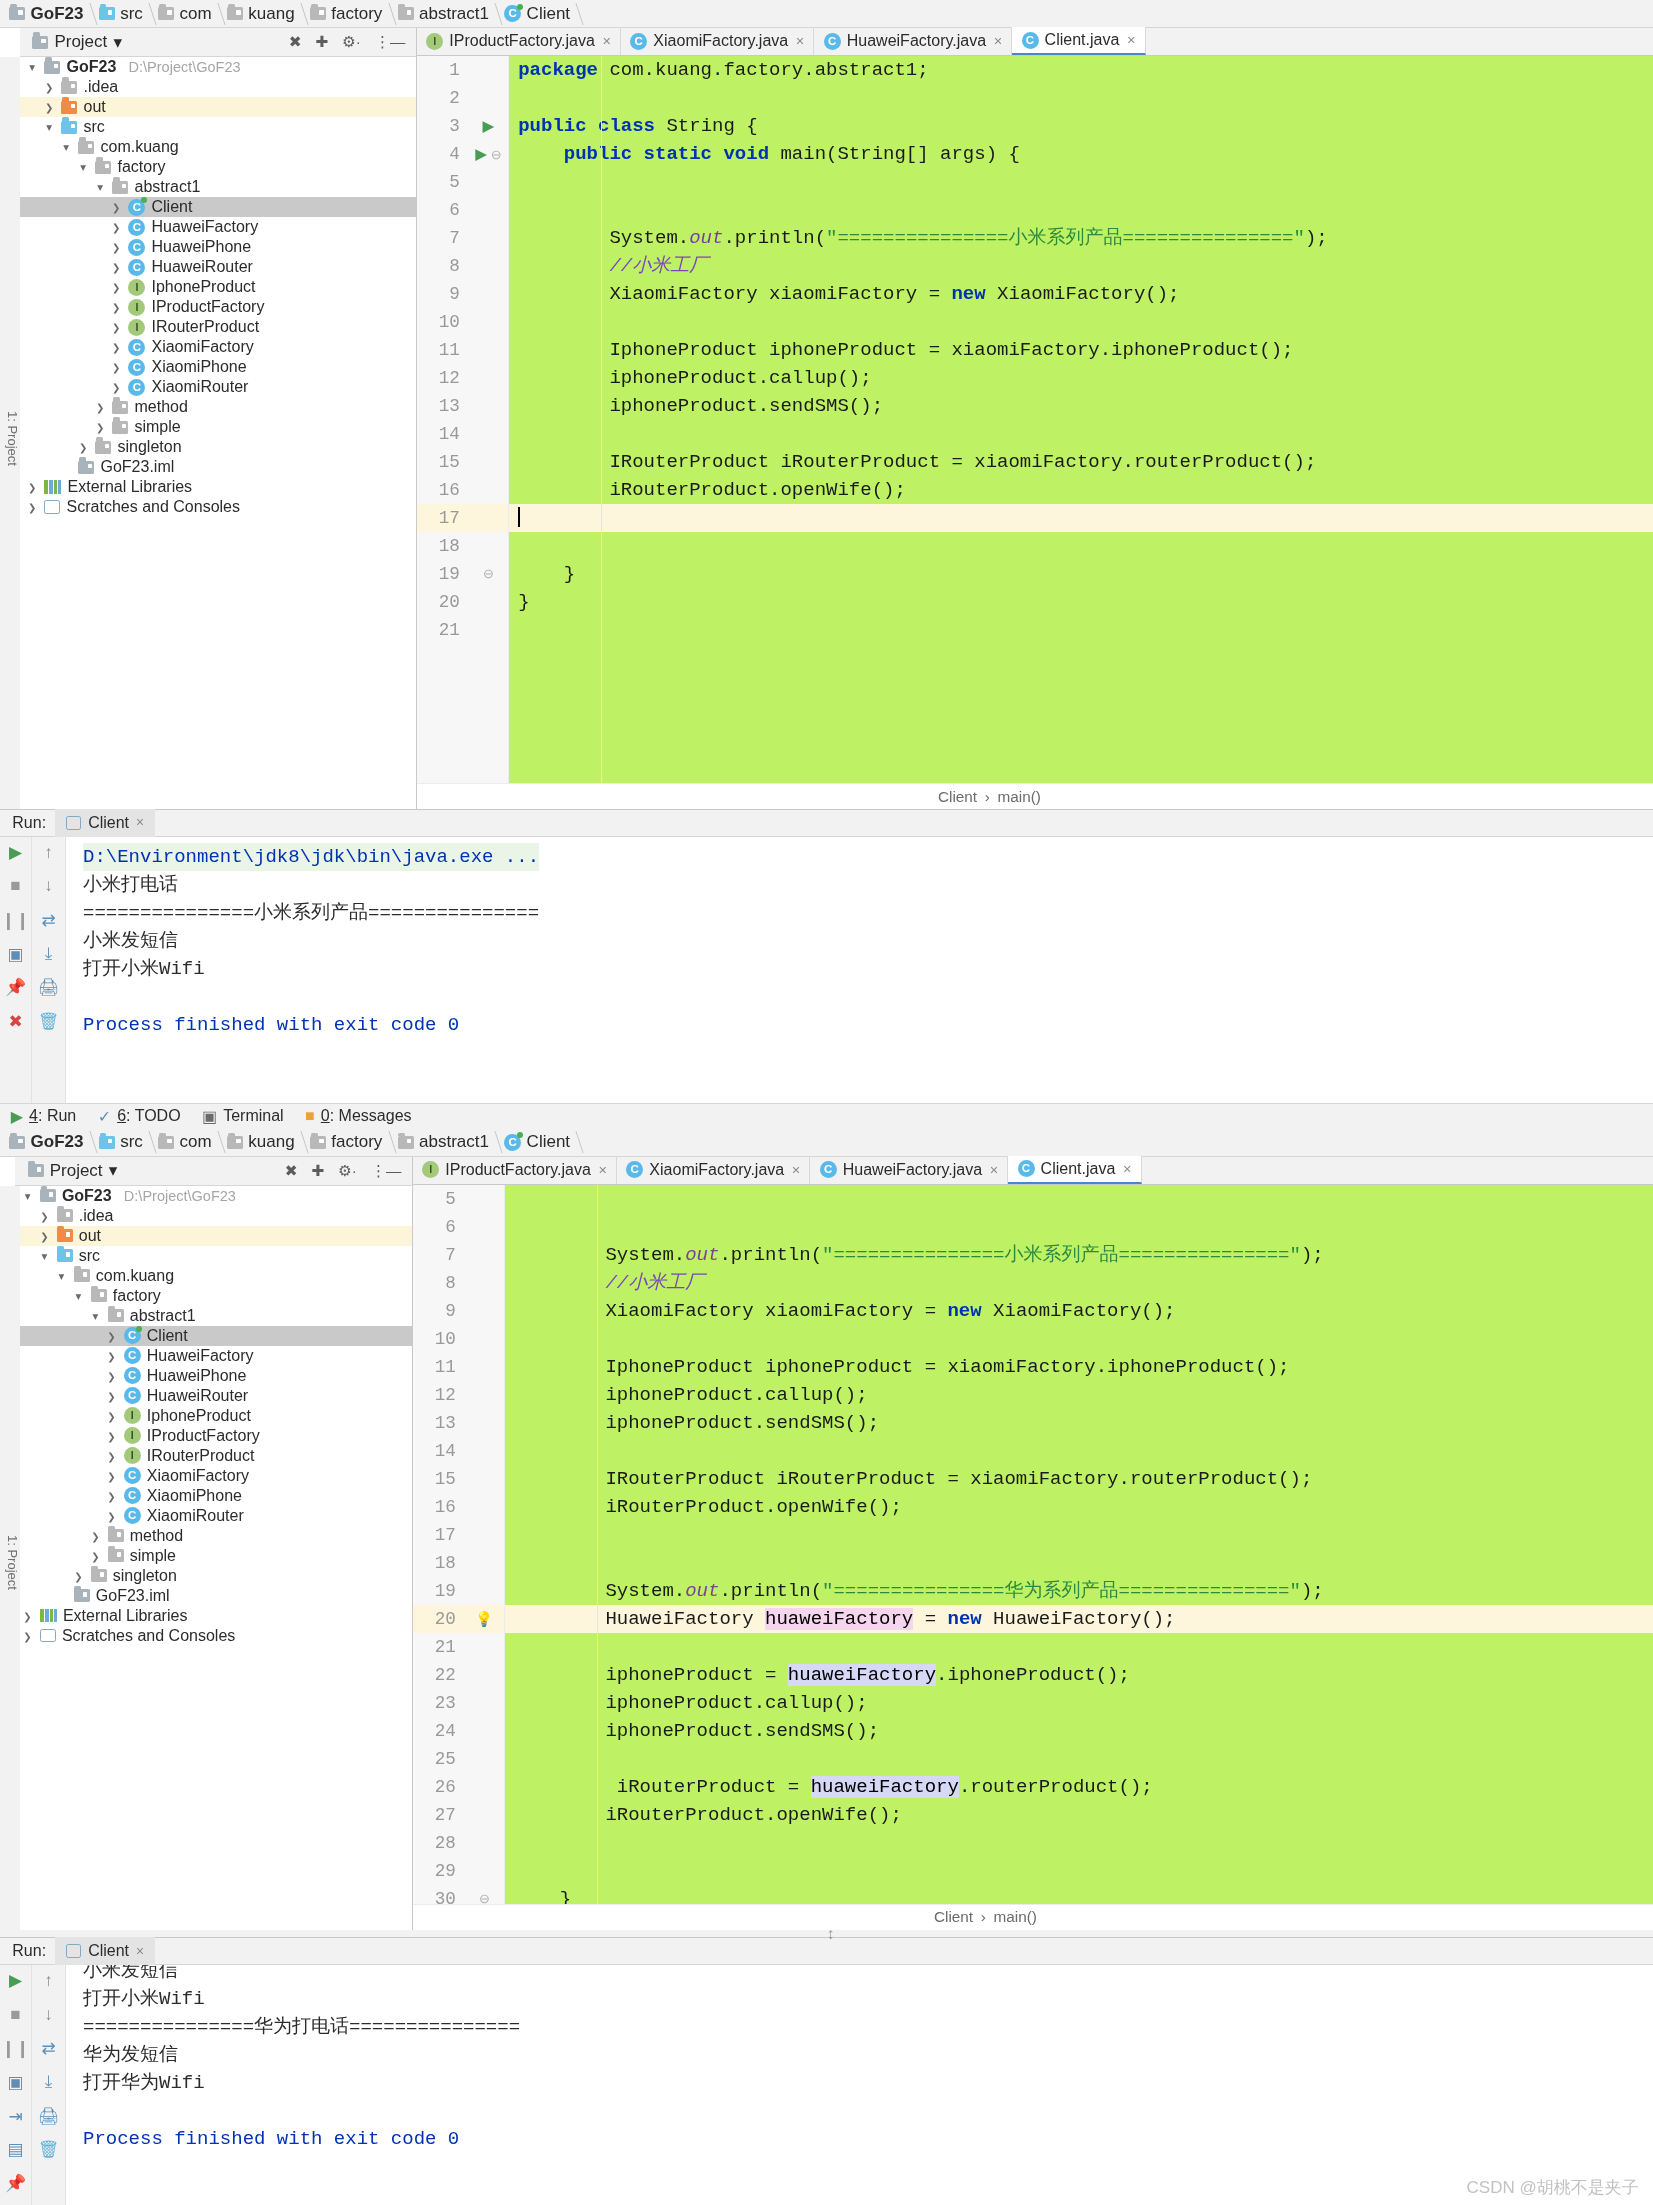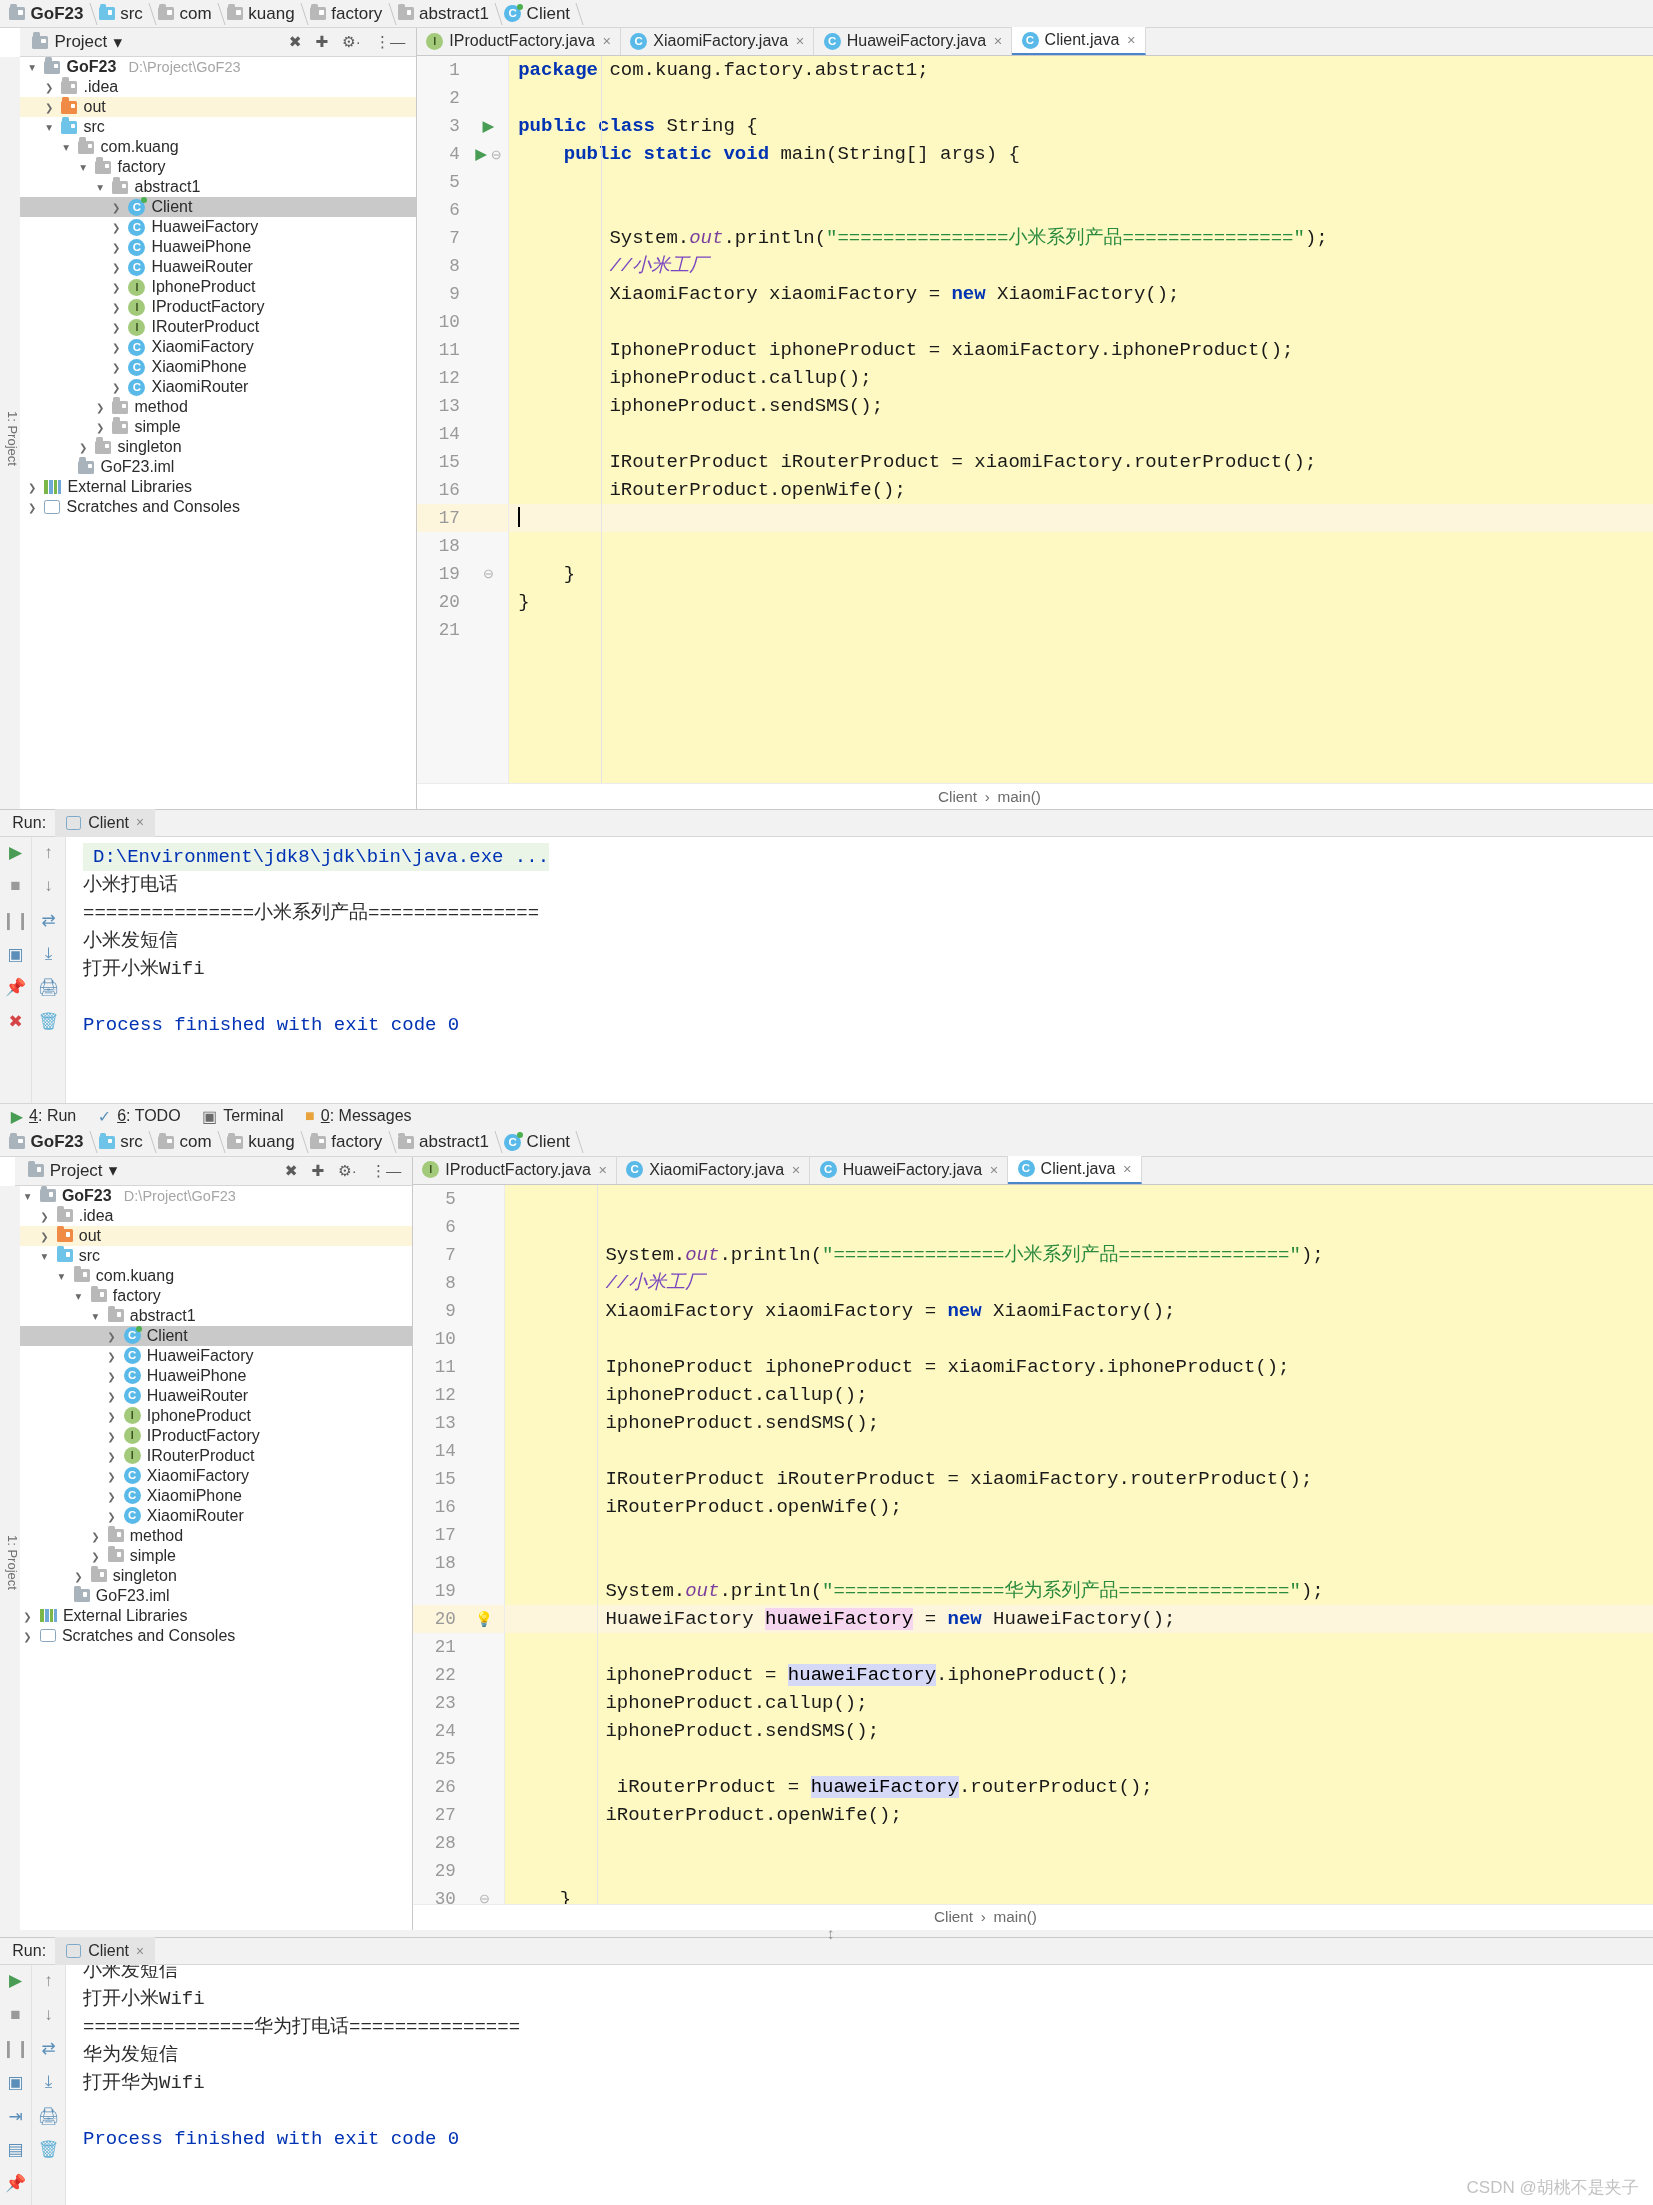--- a/index.html
+++ b/index.html
@@ -80,21 +80,21 @@
   .gutter .ln{ height:28px; line-height:28px; padding-right:9.2px; position:relative;}
   .gutter .ln.cur{ background:#fdf6dd; }
   .icons-col{ width:40px; flex:0 0 40px; background:#f7f7f7; border-right:0.8px solid #ececec;}
   .icons-col .ln{ height:28px; line-height:28px; text-align:center; font-size:13.8px; }
   .icons-col .ln.cur{ background:#fdf6dd; }
   .runmark{ color:#499c54; font-size:15.3px; }
   .fold{ color:#b0b0b0; font-size:13px; }
   .bulb{ color:#f5c147; font-size:14.5px; }
 
   .code{ flex:1; position:relative; font-family:"Liberation Mono", monospace;
-         font-size:19px; background:#fef9c3;}
+         font-size:19px; background:#bef264;}
   .code .ln{ height:28px; line-height:28px; white-space:pre; padding-left:9.2px;}
   .code .ln.cur{ background:#fdf6dd; }
   .kw{ color:#0033b3; font-weight:bold;}
   .str{ color:#2a8a3e;}
   .cmt{ color:#7a46bf; font-style:italic;}
   .fld{ color:#7a3e9d; font-style:italic;}
   .id{ color:#1a1a1a;}
   .hlv{ background:#d6d9f5; }
   .hlp{ background:#f5d6ee; }
   .caret{ display:inline-block;width:1.5px;height:20px;background:#000;vertical-align:-3.8px;}
@@ -118,21 +118,21 @@
   .cons-toolbar{ width:32px; flex:0 0 32px; background:#f2f2f2; padding-top:6.1px;
                  display:flex;flex-direction:column;align-items:center;gap:13.8px;
                  border-right:0.8px solid #e2e2e2;}
   .cons-toolbar2{ width:34px; flex:0 0 34px; background:#f2f2f2; padding-top:6.1px;
                  display:flex;flex-direction:column;align-items:center;gap:13.8px;
                  border-right:0.8px solid #e2e2e2;}
   .tbtn{ width:20px;height:20px;display:flex;align-items:center;justify-content:center;font-size:17px;}
   .console{ flex:1; padding:6.1px 0 0 17px; font-family:"Liberation Mono", monospace;
             font-size:19px; color:#2b2b2b; }
   .console .line{ height:28px; line-height:28px; white-space:pre; }
-  .console .cmd{ background:#eaf5e8; color:#0033b3; display:inline-block;padding-left:10px;}
+  .console .cmd{ background:#eaf5e8; color:#0033b3; display:inline-block;}
   .console .fin{ color:#0033b3; }
 
   
   .statusbar{ display:flex;align-items:center;height:26px;background:#f2f2f2;
               border-top:0.8px solid #d6d6d6;font-size:16px;color:#2b2b2b;gap:21.4px;
               padding-left:10.7px;}
   .sb-item{ display:flex;align-items:center;gap:6.1px;}
   .sb-item u{ text-decoration:underline; }
 
   .vert-label{ position:absolute; left:0; width:20px; background:#f2f2f2;

